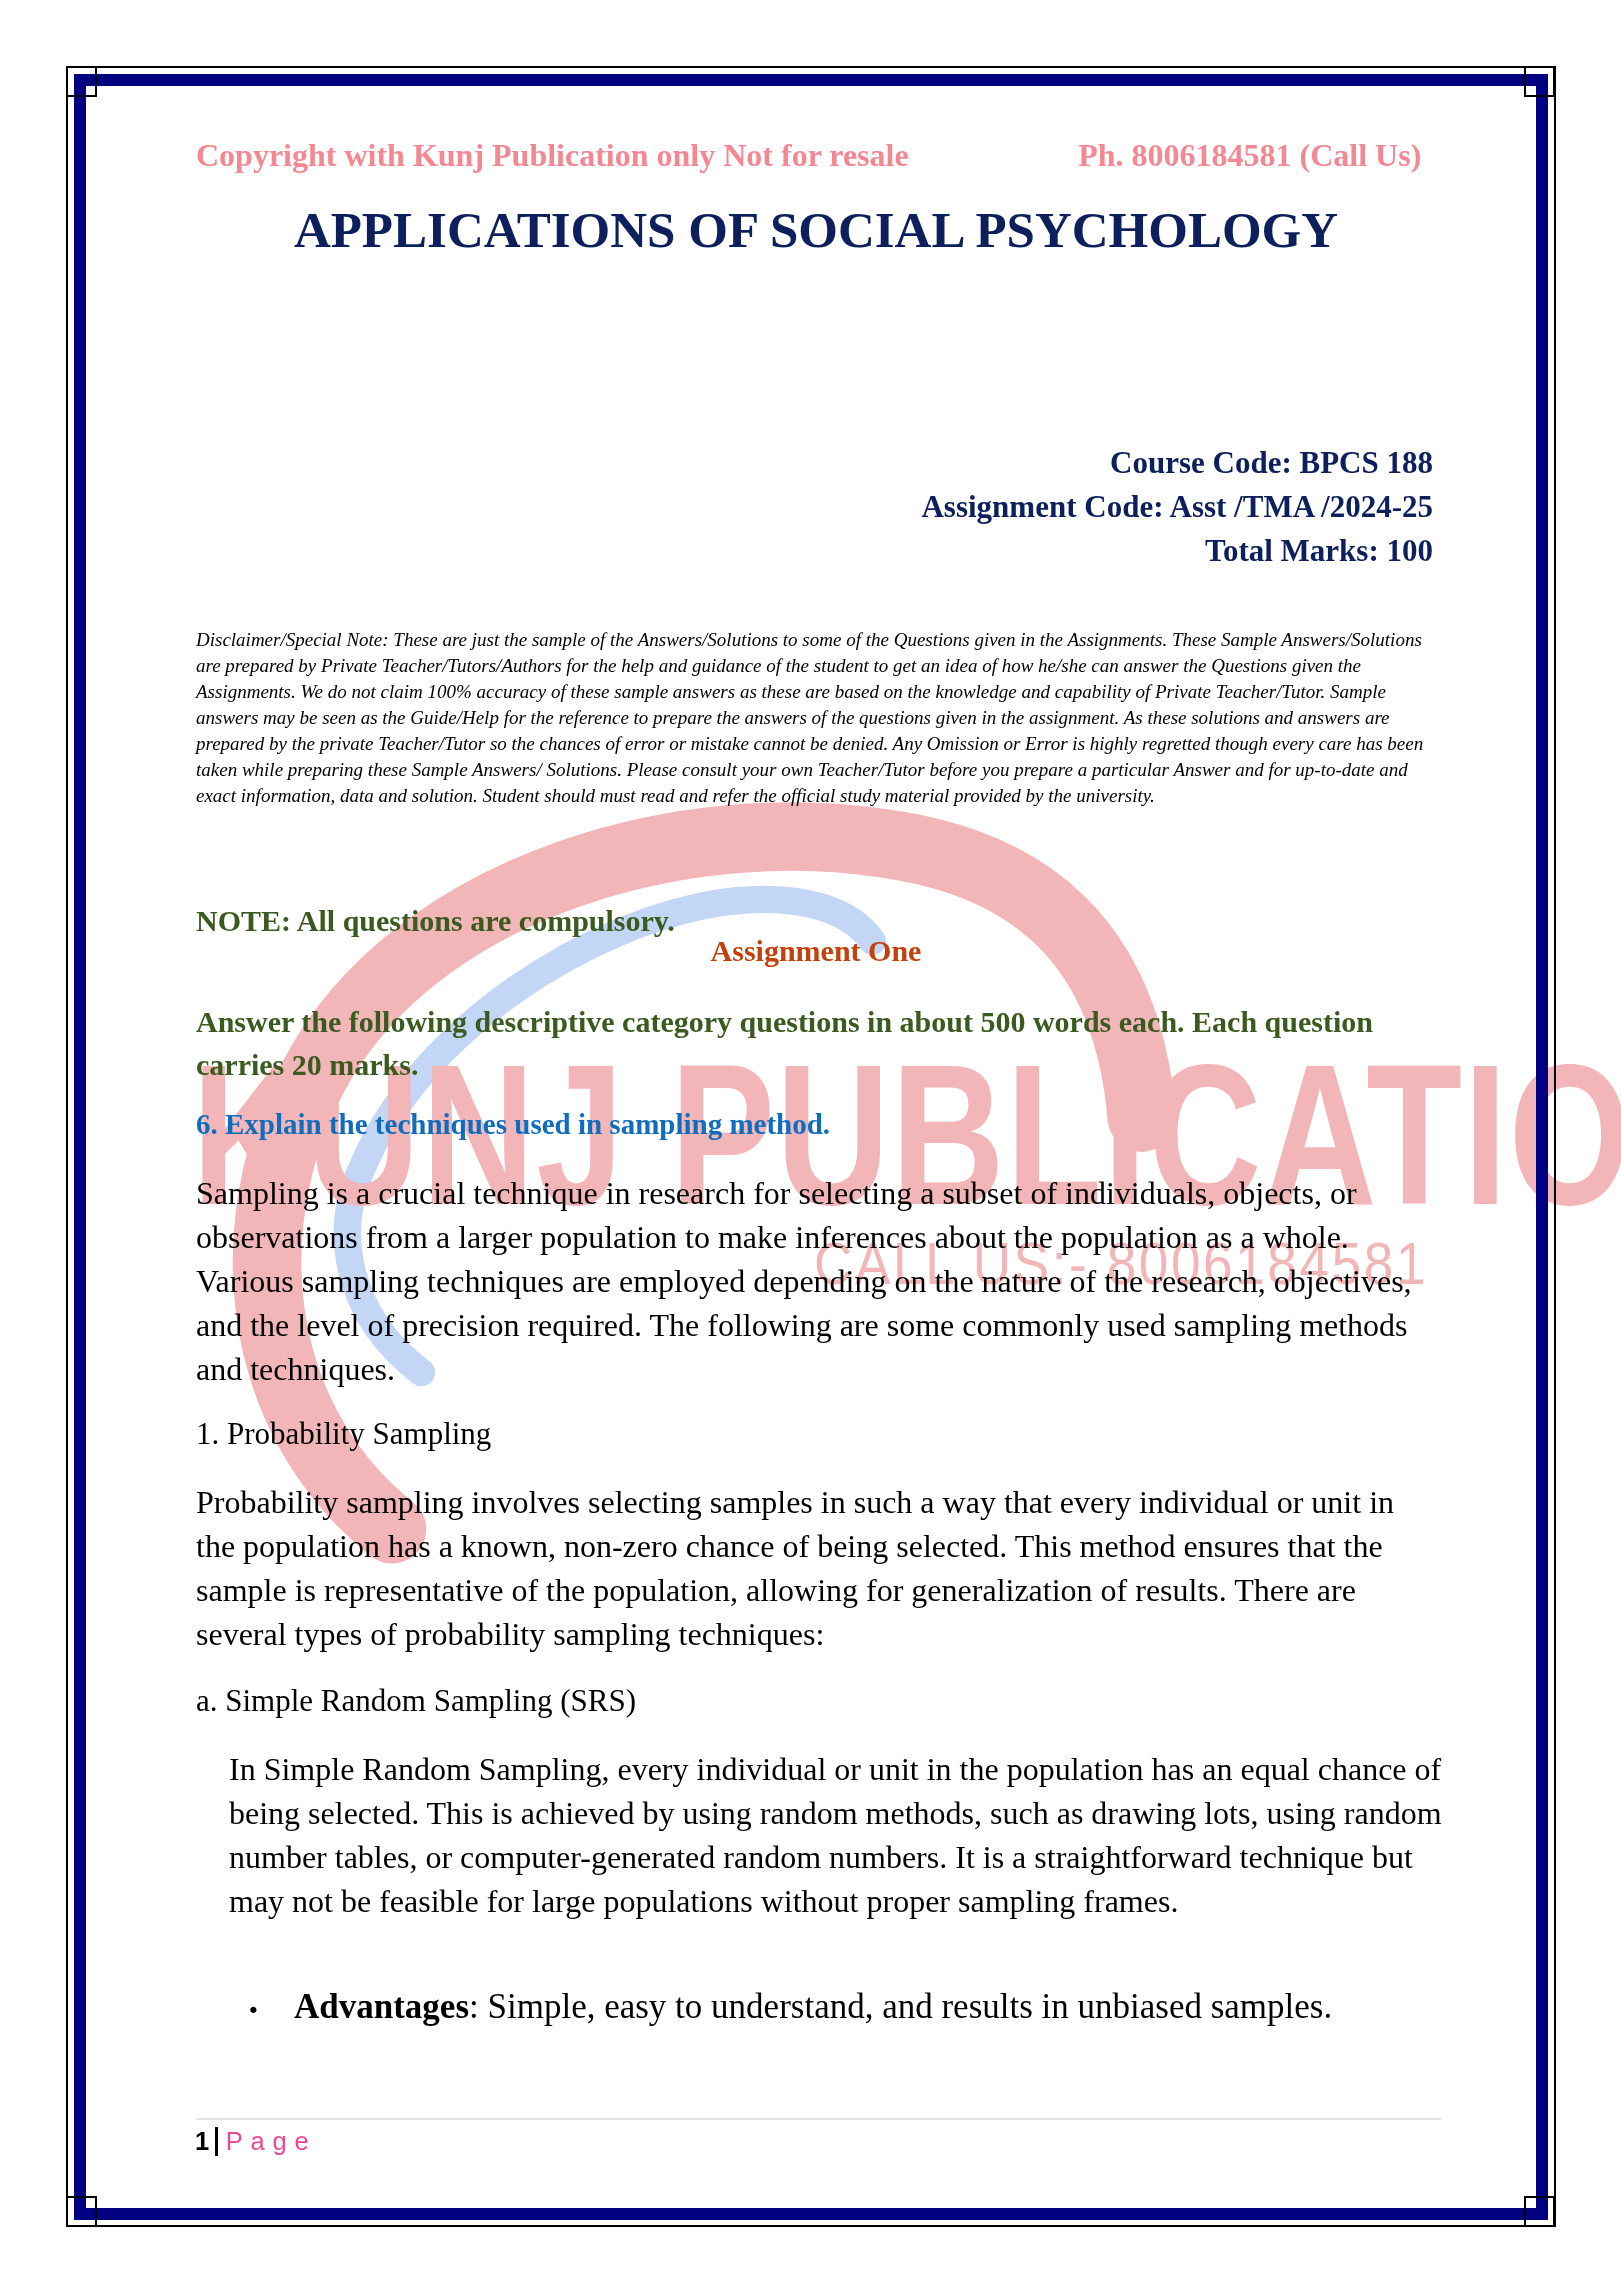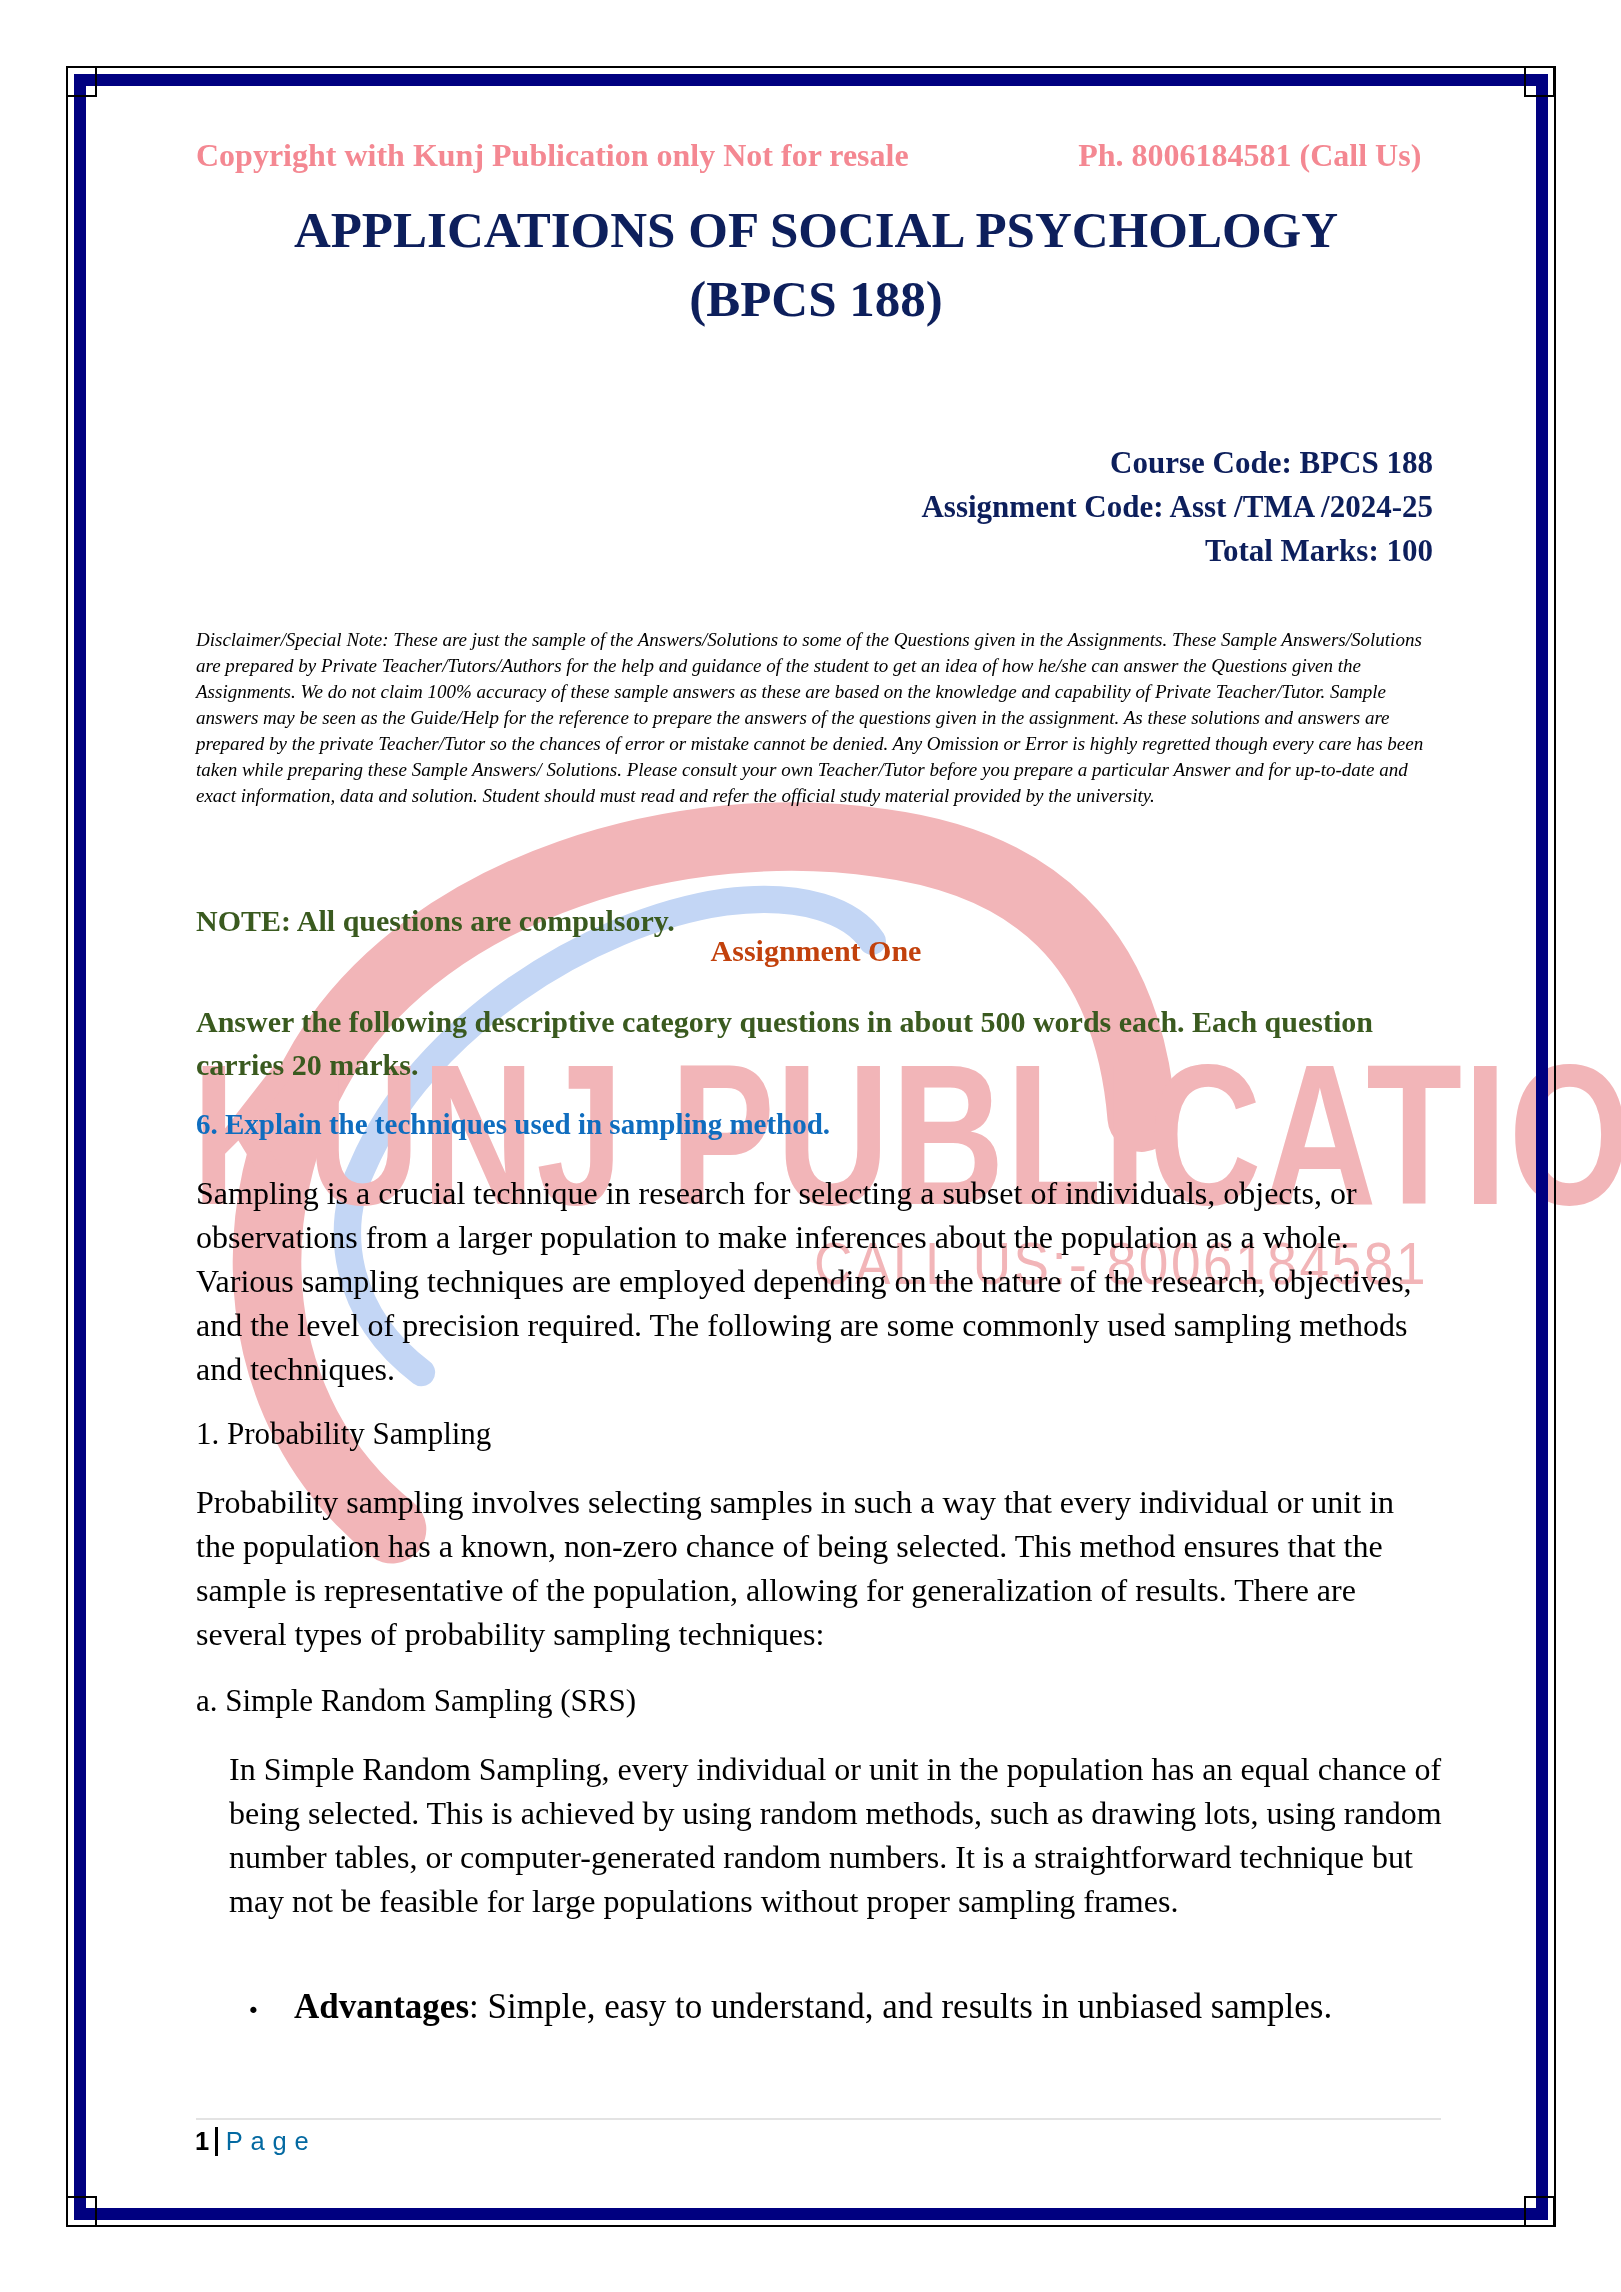--- a/index.html
+++ b/index.html
@@ -34,21 +34,21 @@
     .bullet-row { position: absolute; left: 196px; top: 1985px; width: 1240px; font-size: 35px; line-height: 44px; display: flex; }
     .bullet-dot { width: 98px; padding-left: 51px; box-sizing: border-box; }
     .bullet-dot::before { content: "•"; font-family: "DejaVu Sans", sans-serif; font-size: 21.6px; }
     .bold { font-weight: bold; }
 
     
     .footer-rule { position: absolute; left: 196px; top: 2118px; width: 1245px; height: 2px; background: #e3e3e3; }
     .footer { position: absolute; left: 195px; top: 2127px; font-family: "Liberation Sans", sans-serif; font-size: 25.5px; display: flex; align-items: center; }
     .footer .num { font-weight: bold; color: #000; }
     .footer .bar { display: inline-block; width: 2.9px; height: 29px; background: #000; margin: 0 7.8px 0 5.9px; }
-    .footer .pg { color: #0369a1; letter-spacing: 7.8px; }
+    .footer .pg { color: #ec4899; letter-spacing: 7.8px; }
   </style>
 </head>
 <body>
 
 <div class="watermark">
   <svg width="1621" height="2293" style="position:absolute;left:0;top:0;" viewBox="0 0 1654 2339">
 
     <path d="M 400 1560 C 250 1440, 240 1230, 330 1080 C 440 900, 700 830, 900 860 C 1050 880, 1150 960, 1165 1140" fill="none" stroke="#f2b5b8" stroke-width="70" stroke-linecap="round"></path>
 
     <path d="M 430 1400 C 350 1340, 340 1250, 370 1190 C 430 1050, 600 940, 740 920 C 820 910, 870 930, 890 960" fill="none" stroke="#c3d6f5" stroke-width="28" stroke-linecap="round"></path>
@@ -64,21 +64,20 @@
 <div class="corner-box" style="left:66px;top:2196px;"></div>
 <div class="corner-box" style="left:1524px;top:2196px;"></div>
 
 <div class="copyright">
   <span>Copyright with Kunj Publication only Not for resale</span>
   <span>Ph. 8006184581 (Call Us)</span>
 </div>
 
 <div class="title">
   <div>APPLICATIONS OF SOCIAL PSYCHOLOGY</div>
-  <div>(BPCS 188)</div>
 </div>
 
 <div class="meta">
   <div>Course Code: BPCS 188</div>
   <div>Assignment Code: Asst /TMA /2024-25</div>
   <div>Total Marks: 100</div>
 </div>
 
 <div class="disclaimer">Disclaimer/Special Note: These are just the sample of the Answers/Solutions to some of the Questions given in the Assignments. These Sample Answers/Solutions are prepared by Private Teacher/Tutors/Authors for the help and guidance of the student to get an idea of how he/she can answer the Questions given the Assignments. We do not claim 100% accuracy of these sample answers as these are based on the knowledge and capability of Private Teacher/Tutor. Sample answers may be seen as the Guide/Help for the reference to prepare the answers of the questions given in the assignment. As these solutions and answers are prepared by the private Teacher/Tutor so the chances of error or mistake cannot be denied. Any Omission or Error is highly regretted though every care has been taken while preparing these Sample Answers/ Solutions. Please consult your own Teacher/Tutor before you prepare a particular Answer and for up-to-date and exact information, data and solution. Student should must read and refer the official study material provided by the university.</div>
 

